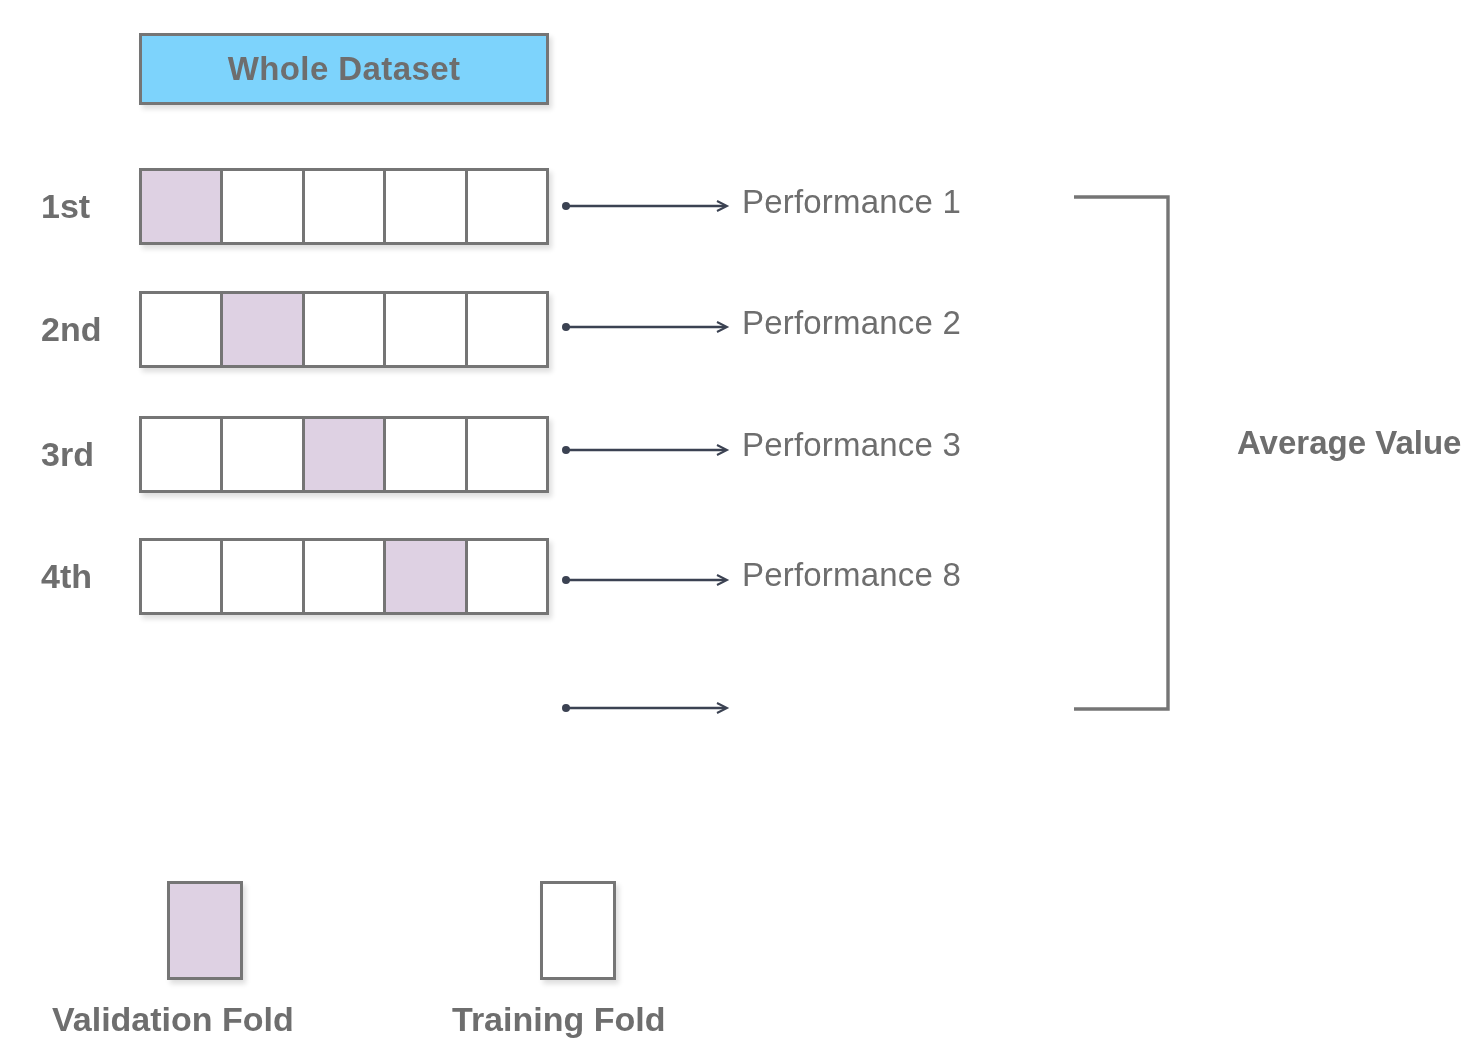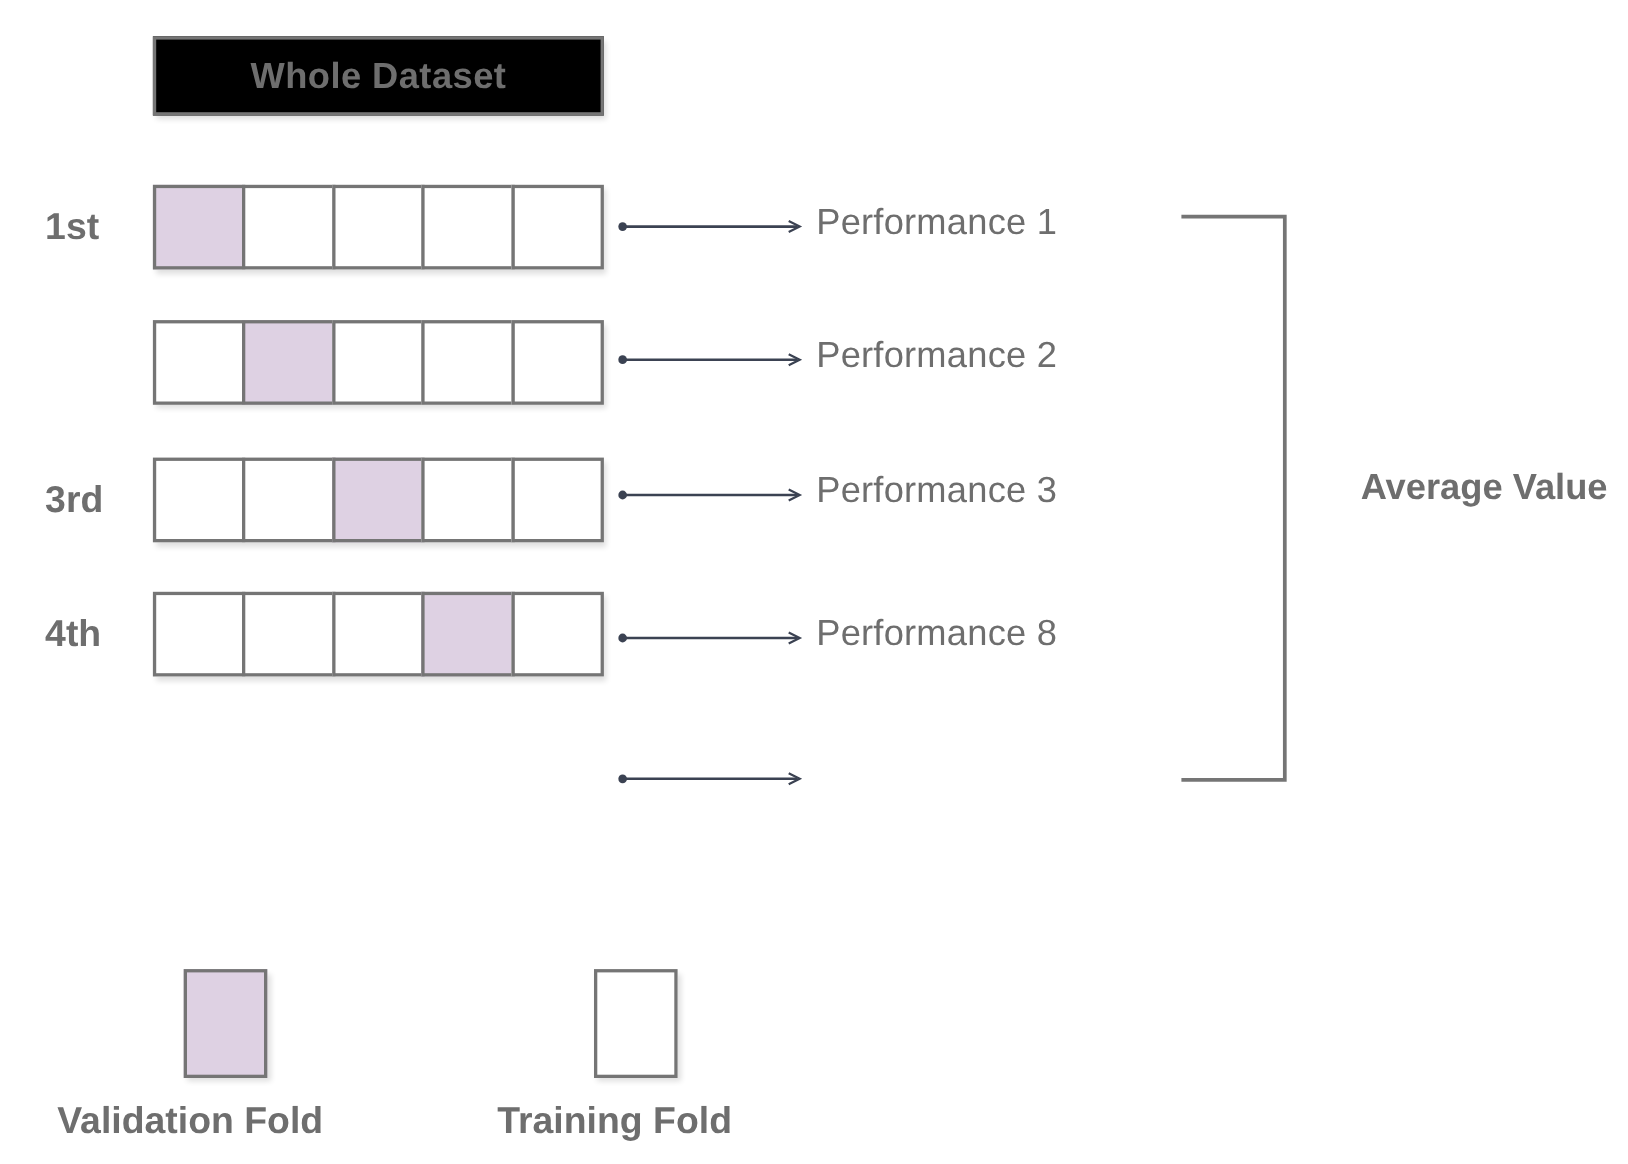--- a/index.html
+++ b/index.html
@@ -23,21 +23,21 @@
 
   
   .whole-dataset {
     position: absolute;
     left: 139px;
     top: 33px;
     width: 410px;
     height: 72px;
     box-sizing: border-box;
     border: 3px solid #757575;
-    background: #000000;
+    background: #7dd3fc;
     box-shadow: 3px 4px 5px rgba(0,0,0,0.13);
     display: flex;
     align-items: center;
     justify-content: center;
   }
   .whole-dataset-label {
     font-size: 33px;
     font-weight: bold;
     color: #6e6e6e;
     letter-spacing: 0.4px;
@@ -155,20 +155,21 @@
     <div class="fold-cells">
       <div class="fold-cell validation"></div>
       <div class="fold-cell"></div>
       <div class="fold-cell"></div>
       <div class="fold-cell"></div>
       <div class="fold-cell"></div>
     </div>
   </div>
 
   <div class="fold-row" style="top:291px;">
+    <div class="fold-row-label">2nd</div>
     <div class="fold-cells">
       <div class="fold-cell"></div>
       <div class="fold-cell validation"></div>
       <div class="fold-cell"></div>
       <div class="fold-cell"></div>
       <div class="fold-cell"></div>
     </div>
   </div>
 
   <div class="fold-row" style="top:416px;">

